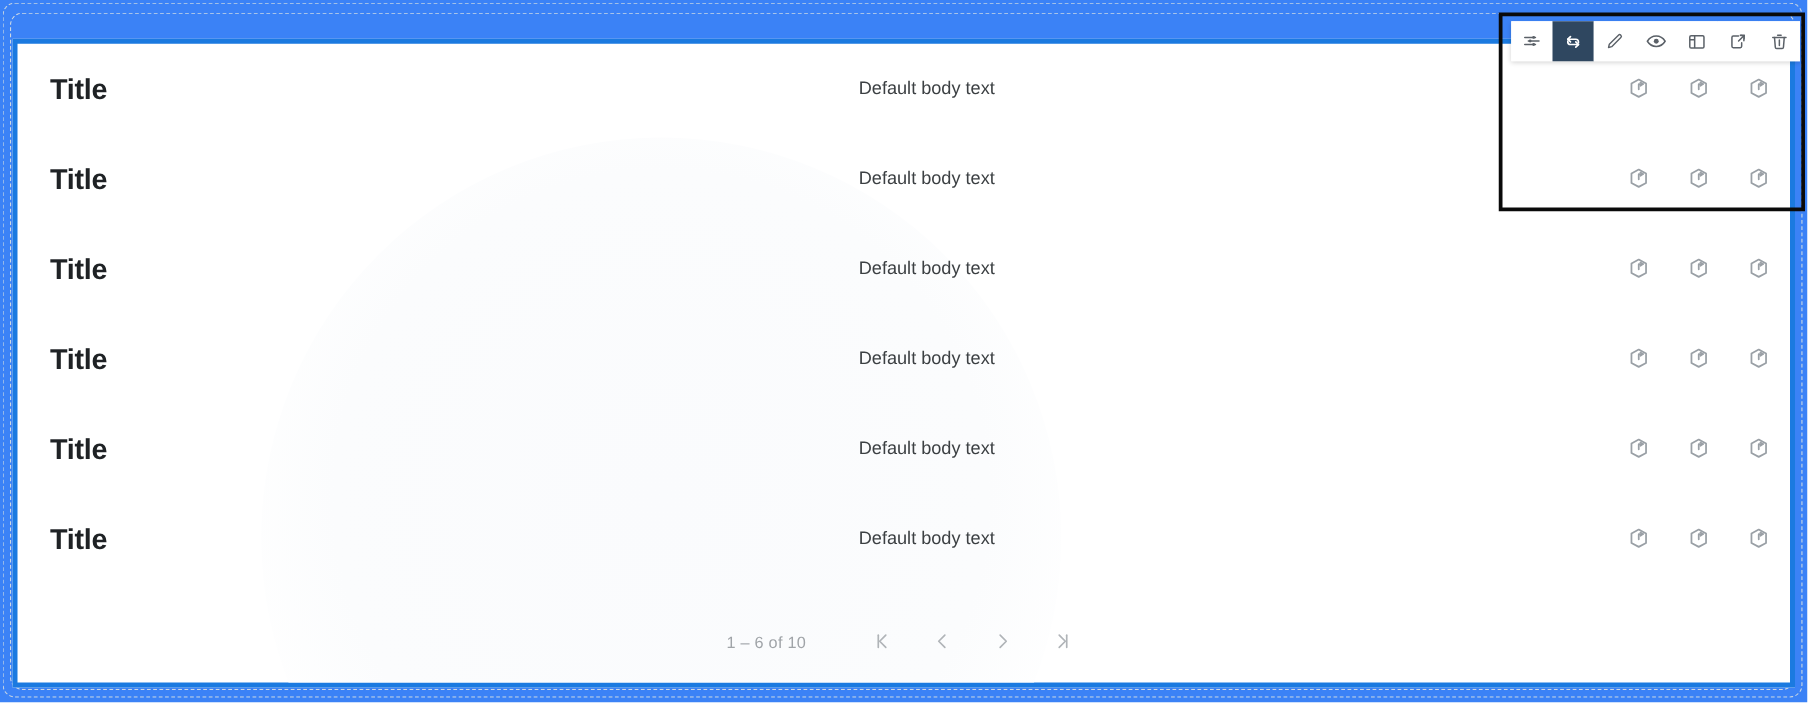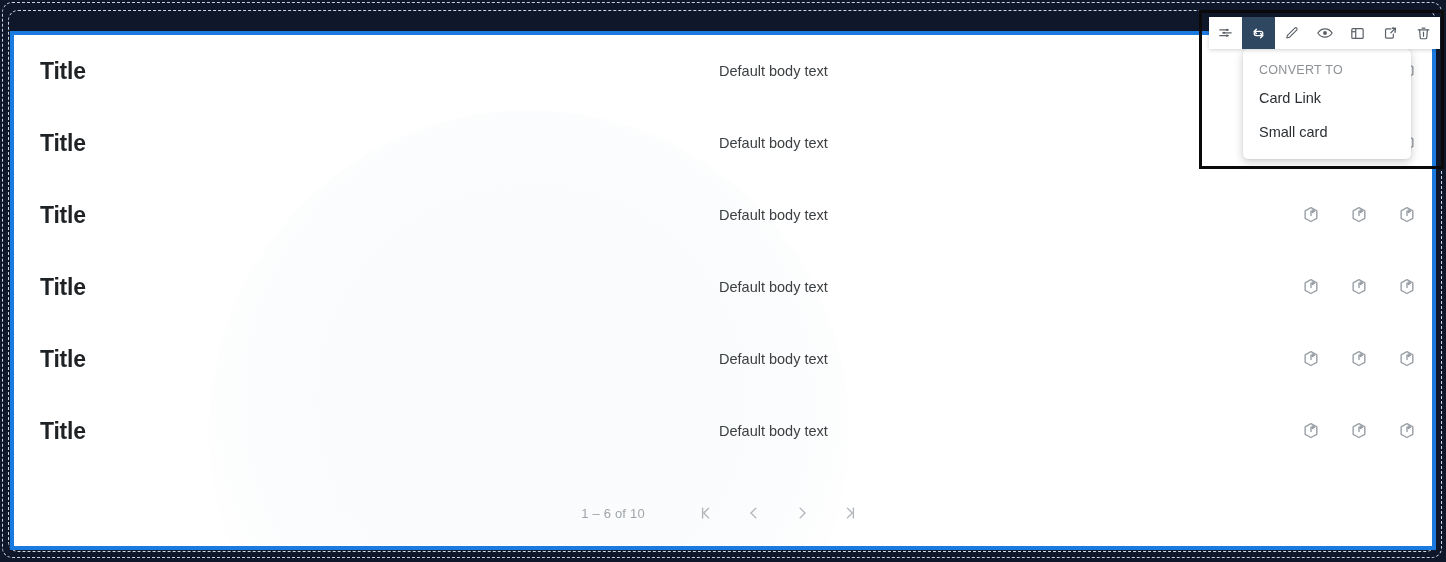--- a/index.html
+++ b/index.html
@@ -6,21 +6,21 @@
     margin: 0;
     padding: 0;
     background: #ffffff;
     font-family: "Liberation Sans", sans-serif;
   }
   #root {
     position: relative;
     width: 1446px;
     height: 562px;
     overflow: hidden;
-    background: #0f172a;
+    background: #3b82f6;
   }
 
   
   .dashed-outer {
     position: absolute;
     left: 2px;
     top: 2px;
     width: 1440px;
     height: 556px;
     border: 1px dashed #c3d3e3;
@@ -84,21 +84,20 @@
     font-weight: 700;
     color: #1f2225;
     letter-spacing: -0.2px;
   }
   .row-body {
     position: absolute;
     left: 673px;
     font-size: 14.5px;
     color: #3c4043;
     font-weight: 400;
-    margin-left: 32px;
   }
   .row-actions {
     position: absolute;
     right: 14px;
     display: flex;
     align-items: center;
     gap: 26px;
   }
   .act-icon {
     width: 22px;
@@ -413,25 +412,20 @@
         </button>
       <button class="pg-btn">
           <svg width="18" height="18" viewBox="0 0 24 24" fill="none" stroke="currentColor" stroke-width="1.8" stroke-linecap="round" stroke-linejoin="round">
             <path d="M8.5 5.5 15 12l-6.5 6.5"></path>
             <path d="M16.5 5.5v13"></path>
           </svg>
         </button>
     </div>
   </div>
 
-  <div class="menu">
-    <div class="menu-header">CONVERT TO</div>
-    <div class="menu-item">Card Link</div>
-    <div class="menu-item">Small card</div>
-  </div>
 
   <div class="toolbar">
     <button class="tb-btn">
       <svg width="17" height="17" viewBox="0 0 24 24" fill="none" stroke="currentColor" stroke-width="1.8" stroke-linecap="round">
           <path d="M4 7h12"></path>
           <path d="M8 11h12"></path>
           <path d="M4 15h12"></path>
           <circle cx="14" cy="7" r="1.6" fill="currentColor" stroke="none"></circle>
           <circle cx="10" cy="11" r="1.6" fill="currentColor" stroke="none"></circle>
           <circle cx="14" cy="15" r="1.6" fill="currentColor" stroke="none"></circle>

